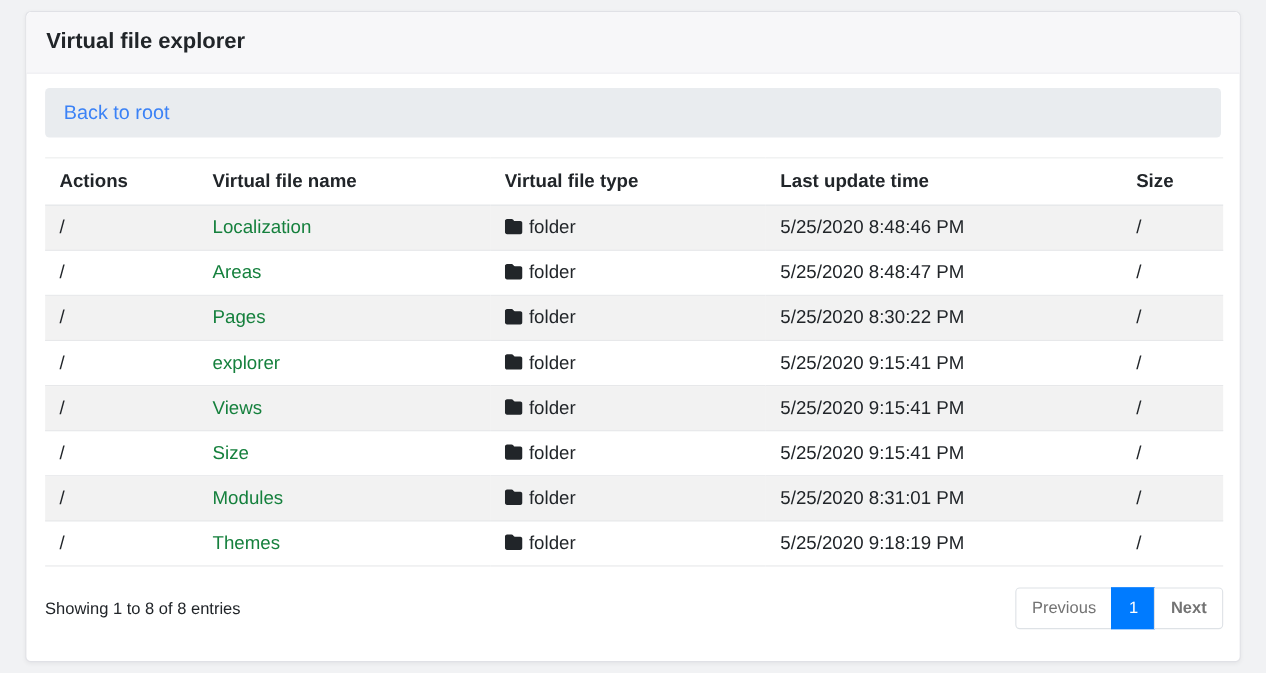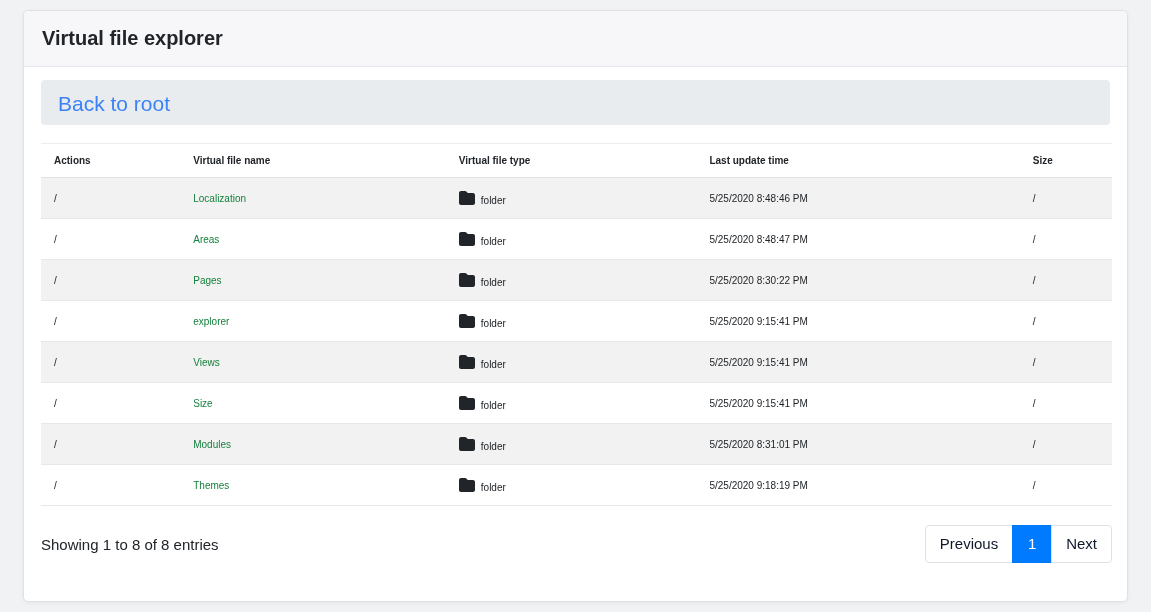--- a/index.html
+++ b/index.html
@@ -30,33 +30,33 @@
     font-weight: 700;
     color: #212529;
   }
   .card-body { padding: 13px 17px 17px 17px; }
 
   .breadcrumb {
     background: #e9ecef;
     border-radius: 4px;
     padding: 12px 17px;
     margin: 0 0 18px 0;
-    font-size: 21px;
+    font-size: 18px;
     height: 45px;
   }
   .breadcrumb a {
     color: #3b82f6;
     text-decoration: none;
     cursor: pointer;
   }
 
   table.file-table {
     width: 1071px;
     border-collapse: collapse;
-    font-size: 10px;
+    font-size: 17px;
     table-layout: fixed;
   }
   .file-table col.c-actions { width: 13%; }
   .file-table col.c-name    { width: 24.8%; }
   .file-table col.c-type    { width: 23.4%; }
   .file-table col.c-time    { width: 30.2%; }
   .file-table col.c-size    { width: 8.6%; }
 
   .file-table thead th {
     text-align: left;
@@ -99,30 +99,30 @@
   ul.pagination {
     display: flex;
     list-style: none;
     margin: 0; padding: 0;
   }
   .page-link {
     display: block;
     padding: 9px 14px;
     font-size: 15px;
     line-height: 18px;
-    color: #0f172a;
+    color: #737373;
     background: #ffffff;
     border: 1px solid #dee2e6;
     text-decoration: none;
     margin-left: -1px;
     cursor: pointer;
     text-align: center;
   }
   .page-item:first-child .page-link { border-radius: 4px 0 0 4px; margin-left: 0; }
-  .page-item:last-child  .page-link { border-radius: 0 4px 4px 0; }
+  .page-item:last-child  .page-link { border-radius: 0 4px 4px 0; font-weight: bold; }
   .page-item.active .page-link {
     background: #007bff;
     border-color: #007bff;
     color: #ffffff;
     min-width: 40px;
   }
 </style>
 </head>
 <body>
 

